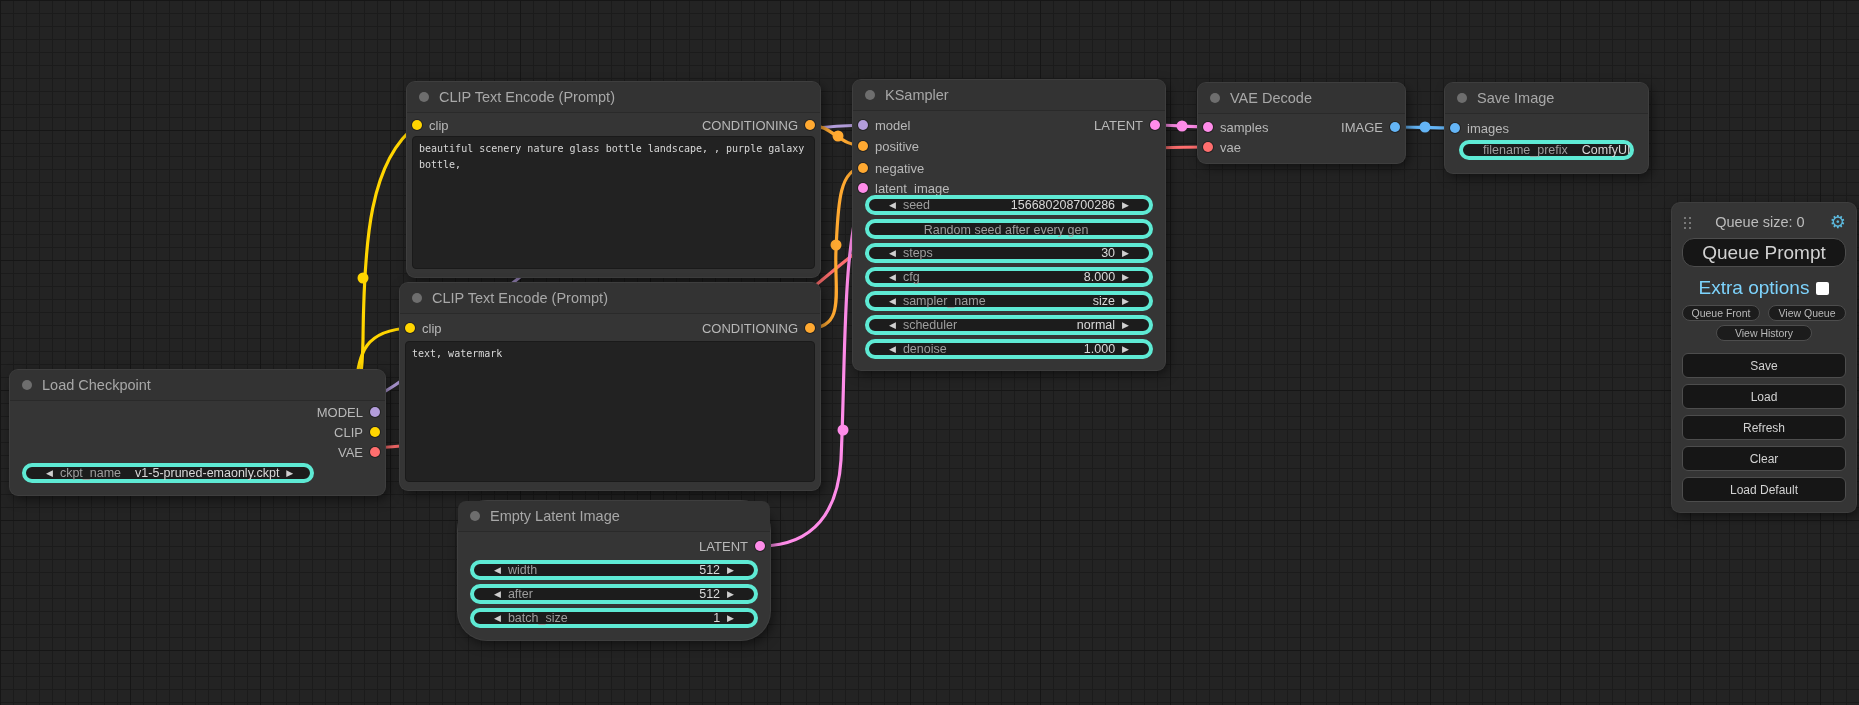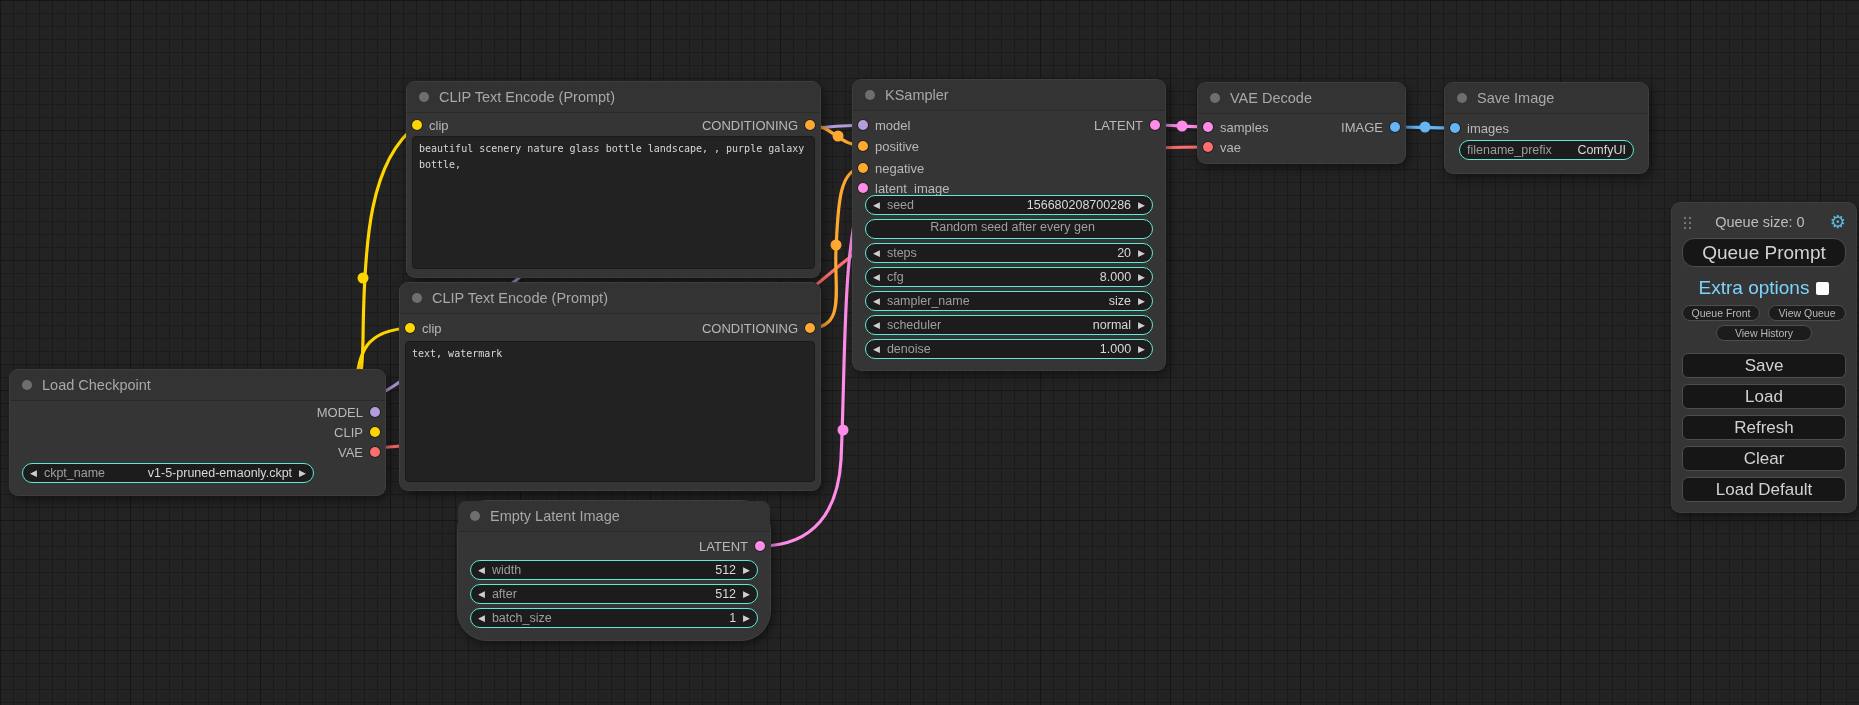--- a/index.html
+++ b/index.html
@@ -34,22 +34,22 @@
   .port.out{right:5px;}
   .pdot{width:10px;height:10px;border-radius:50%;flex:none;box-shadow:0 0 0 1px rgba(0,0,0,.35);}
 
   .c-model{background:#B39DDB}.c-clip{background:#FFD500}.c-vae{background:#FF6E6E}
   .c-cond{background:#FFA931}.c-latent{background:#FF8CE9}.c-image{background:#64B5F6}
   .s-model{stroke:#B39DDB}.s-clip{stroke:#FFD500}.s-vae{stroke:#FF6E6E}
   .s-cond{stroke:#FFA931}.s-latent{stroke:#FF8CE9}.s-image{stroke:#64B5F6}
   .f-clip{fill:#FFD500}.f-cond{fill:#FFA931}.f-latent{fill:#FF8CE9}.f-image{fill:#64B5F6}
 
   .widget{
-    position:absolute;height:20px;background:#1c1c1c;border:1px solid #5eead4;border-radius:10px;
-    display:flex;align-items:center;gap:7px;padding:0 7px;box-sizing:border-box;font-size:12.5px;
+    position:absolute;height:20px;background:#1c1c1c;border:4px solid #5eead4;border-radius:10px;
+    display:flex;align-items:center;gap:7px;padding:0 20px;box-sizing:border-box;font-size:12.5px;
   }
   .warr{font-size:9px;color:#cfcfcf;line-height:1;flex:none;}
   .wlabel{color:#9e9e9e;white-space:nowrap;}
   .wfill{flex:1;}
   .wvalue{color:#d8d8d8;white-space:nowrap;}
   .wtoggle{width:14px;height:14px;border-radius:50%;background:#8498B0;flex:none;margin-right:-4px;}
 
   .ntext{
     position:absolute;background:#222222;border:1px solid #1a1a1a;border-radius:4px;
     color:#d8d8d8;font-family:"DejaVu Sans Mono",monospace;font-size:10px;line-height:1.6;
@@ -72,21 +72,21 @@
     border-radius:12px;color:#d2d2d2;font-size:19px;}
   .qextra{display:flex;align-items:center;justify-content:center;gap:7px;margin:10px 0 6px 0;
     color:#7dd3fc;font-size:19px;}
   .qcheck{width:13px;height:13px;background:#ffffff;border-radius:2px;flex:none;cursor:pointer;}
   .qrow{display:flex;gap:8px;margin-top:4px;}
   .qrow.center{justify-content:center;}
   .qsmall{flex:1;height:16px;background:#1c1c1c;border:1px solid #4d4d4d;border-radius:9px;
     color:#b9b9b9;font-size:10.5px;padding:0;}
   .qsmall.vh{flex:0 0 96px;}
   .qbig{width:100%;height:25px;margin-top:6px;background:#161616;border:1px solid #4d4d4d;
-    border-radius:6px;color:#d2d2d2;font-size:17px;}
+    border-radius:6px;color:#d2d2d2;font-size:12px;}
   .qbig.first{margin-top:12px;}
 </style>
 </head>
 <body>
 
 <svg id="wires" width="1859" height="705">
   <path class="s-model" d="M316,412 C400,410 450,330 510,285 C570,240 650,130 863,125"></path>
   <path class="s-clip" d="M316,432 C352,428 362,400 363,340 C364,240 370,160 417,125"></path>
   <path class="s-clip" d="M316,432 C344,430 354,414 356,388 C358,352 366,330 410,328"></path>
   <path class="s-vae" d="M316,452 C520,440 640,420 760,330 C820,287 900,200 1000,170 C1100,147 1160,147 1208,147"></path>
@@ -199,21 +199,21 @@
   <div class="widget" style="left:12px;top:139px;width:288px;padding-left:14px;flex-direction:column;">
     <span class="wlabel">Random seed after every gen</span>
     <span class="wfill"></span>
     <span class="wvalue">enabled</span>
     <span class="wtoggle"></span>
   </div>
   <div class="widget" style="left:12px;top:163px;width:288px;">
     <span class="warr">◀</span>
     <span class="wlabel">steps</span>
     <span class="wfill"></span>
-    <span class="wvalue">20</span>
+    <span class="wvalue">30</span>
     <span class="warr">▶</span>
   </div>
   <div class="widget" style="left:12px;top:187px;width:288px;">
     <span class="warr">◀</span>
     <span class="wlabel">cfg</span>
     <span class="wfill"></span>
     <span class="wvalue">8.000</span>
     <span class="warr">▶</span>
   </div>
   <div class="widget" style="left:12px;top:211px;width:288px;">

